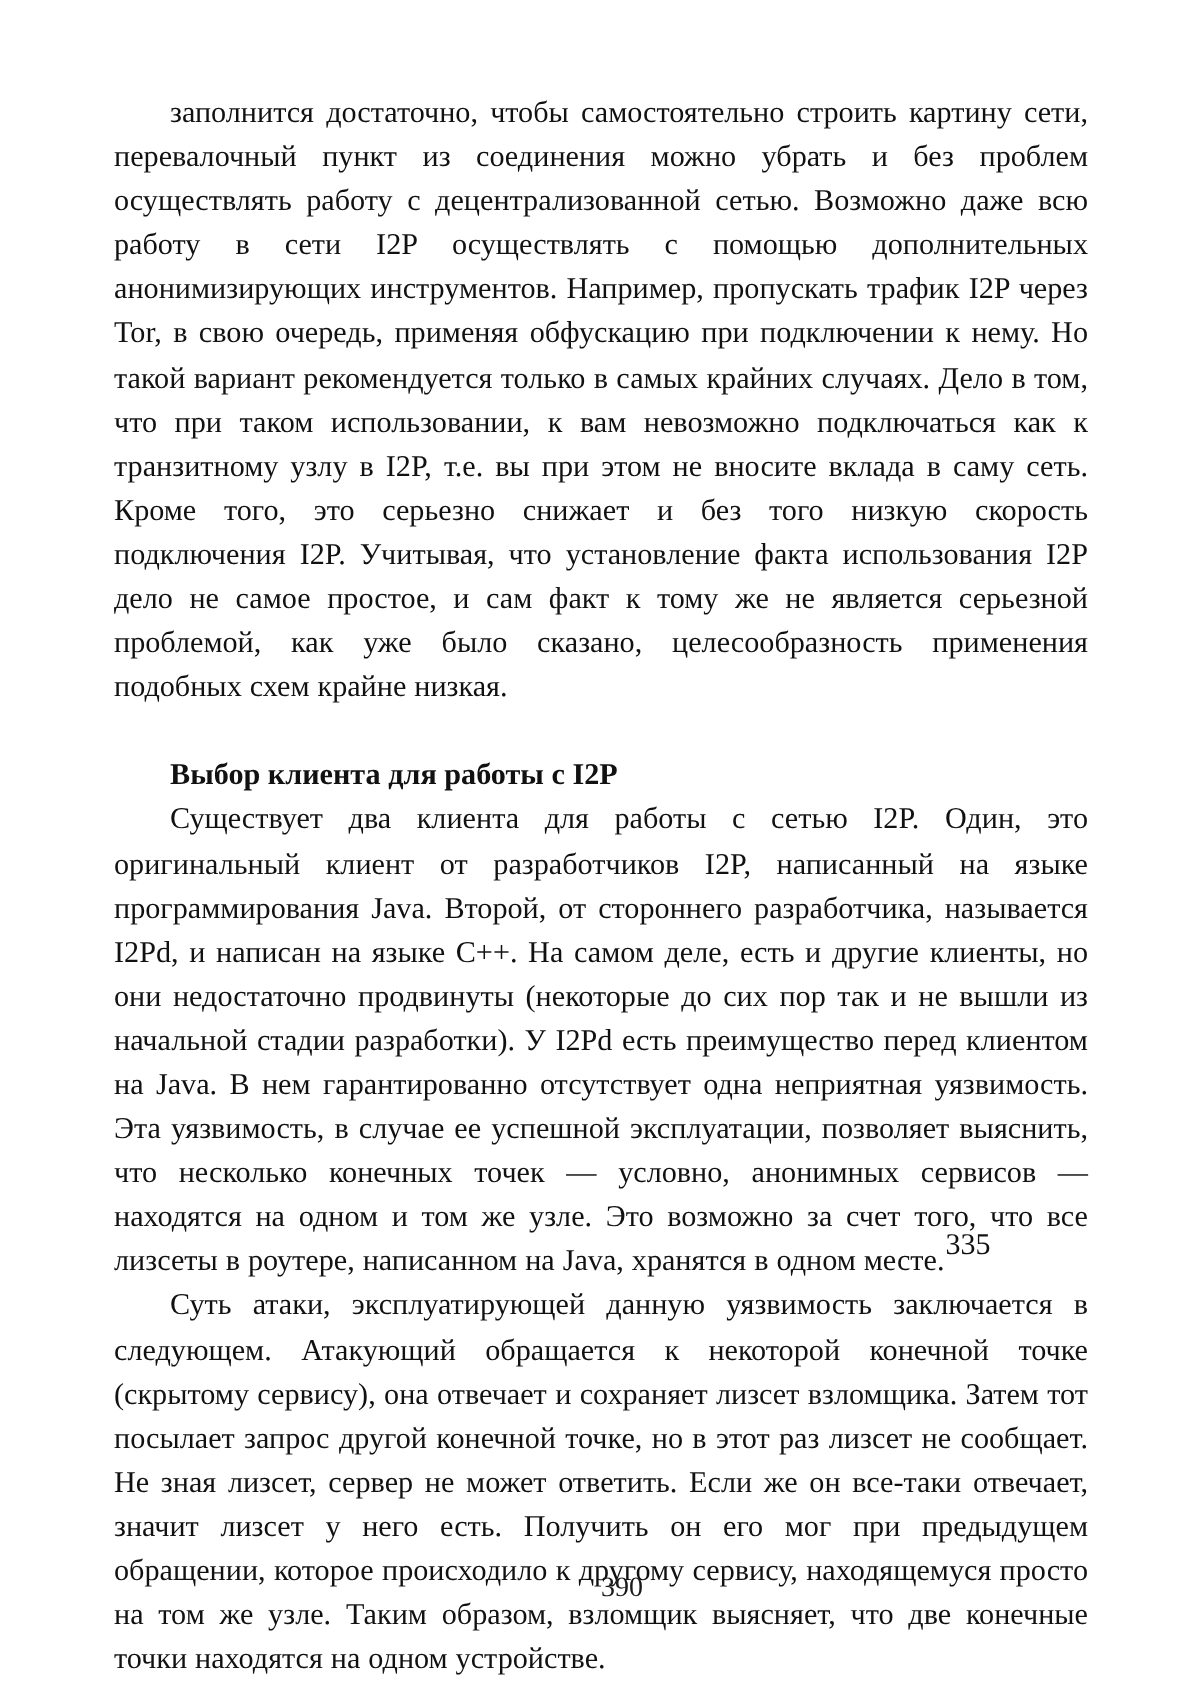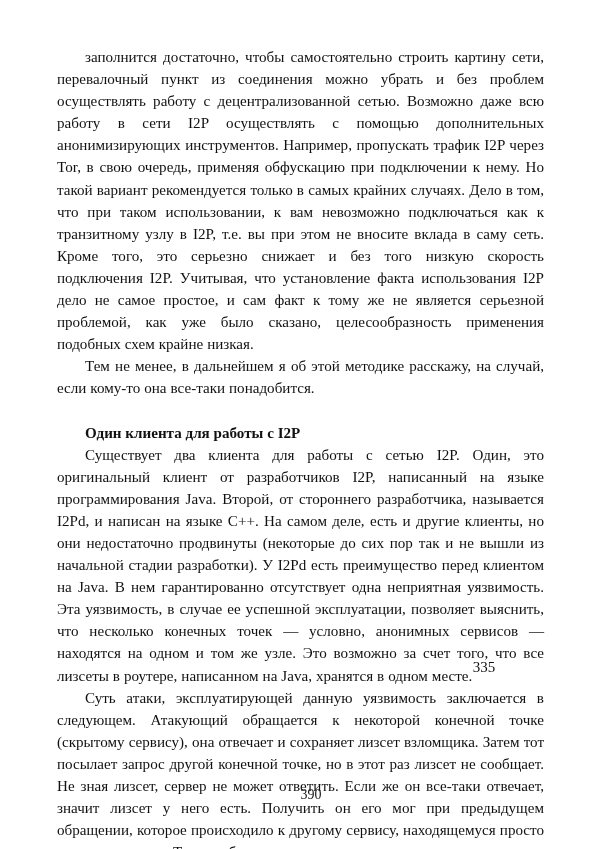--- a/index.html
+++ b/index.html
@@ -71,23 +71,22 @@
 </style>
 </head>
 <body>
 
 <div class="page">
 
   <div class="text-block">
 
     <p class="para">заполнится достаточно, чтобы самостоятельно строить картину сети, перевалочный пункт из соединения можно убрать и без проблем осуществлять работу с децентрализованной сетью. Возможно даже всю работу в сети I2P осуществлять с помощью дополнительных анонимизирующих инструментов. Например, пропускать трафик I2P через Tor, в свою очередь, применяя обфускацию при подключении к нему. Но такой вариант рекомендуется только в самых крайних случаях. Дело в том, что при таком использовании, к вам невозможно подключаться как к транзитному узлу в I2P, т.е. вы при этом не вносите вклада в саму сеть. Кроме того, это серьезно снижает и без того низкую скорость подключения I2P. Учитывая, что установление факта использования I2P дело не самое простое, и сам факт к тому же не является серьезной проблемой, как уже было сказано, целесообразность применения подобных схем крайне низкая.</p>
 
-    <p class="para">Тем не менее, в дальнейшем я об этой методике расскажу, на случай, если кому-то она все-таки понадобится.</p>
 
-    <h2 class="heading">Один клиента для работы с I2P</h2>
+    <h2 class="heading">Выбор клиента для работы с I2P</h2>
 
     <p class="para"><span>Существует два клиента для работы с сетью I2P. Один, это оригинальный клиент от разработчиков I2P, написанный на языке программирования Java. Второй, от стороннего разработчика, называется I2Pd, и написан на языке C++. На самом деле, есть и другие клиенты, но они недостаточно продвинуты (некоторые до сих пор так и не вышли из начальной стадии разработки). У I2Pd есть преимущество перед клиентом на Java. В нем гарантированно отсутствует одна неприятная уязвимость. Эта уязвимость, в случае ее успешной эксплуатации, позволяет выяснить, что несколько конечных точек — условно, анонимных сервисов — находятся на одном и том же узле. Это возможно за счет того, что все лизсеты в роутере, написанном на Java, хранятся в одном месте.</span><sup class="footnote-ref">335</sup></p>
 
     <p class="para">Суть атаки, эксплуатирующей данную уязвимость заключается в следующем. Атакующий обращается к некоторой конечной точке (скрытому сервису), она отвечает и сохраняет лизсет взломщика. Затем тот посылает запрос другой конечной точке, но в этот раз лизсет не сообщает. Не зная лизсет, сервер не может ответить. Если же он все-таки отвечает, значит лизсет у него есть. Получить он его мог при предыдущем обращении, которое происходило к другому сервису, находящемуся просто на том же узле. Таким образом, взломщик выясняет, что две конечные точки находятся на одном устройстве.</p>
 
   </div>
 
   <div class="page-number">390</div>
 
 </div>

